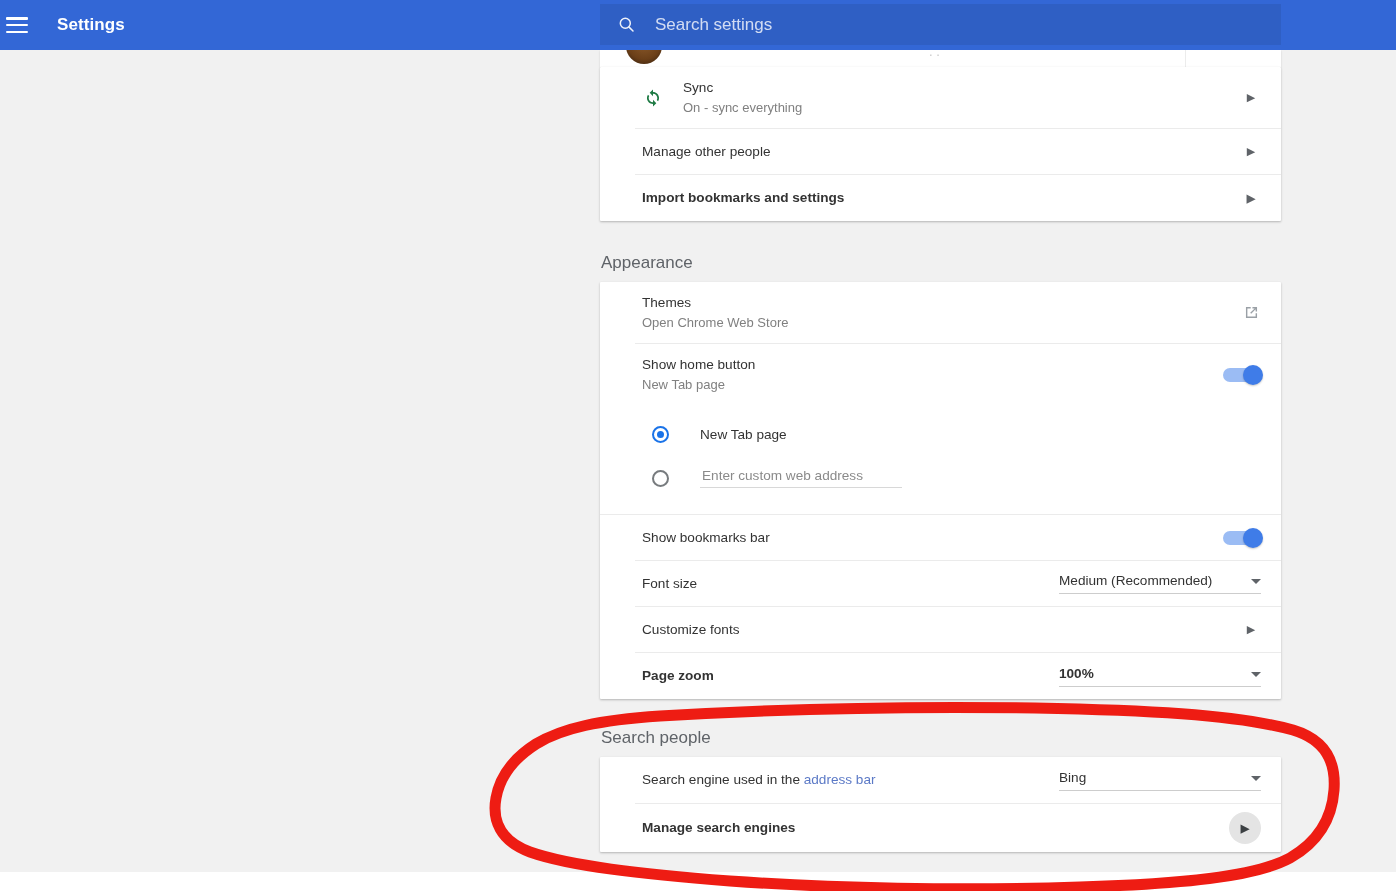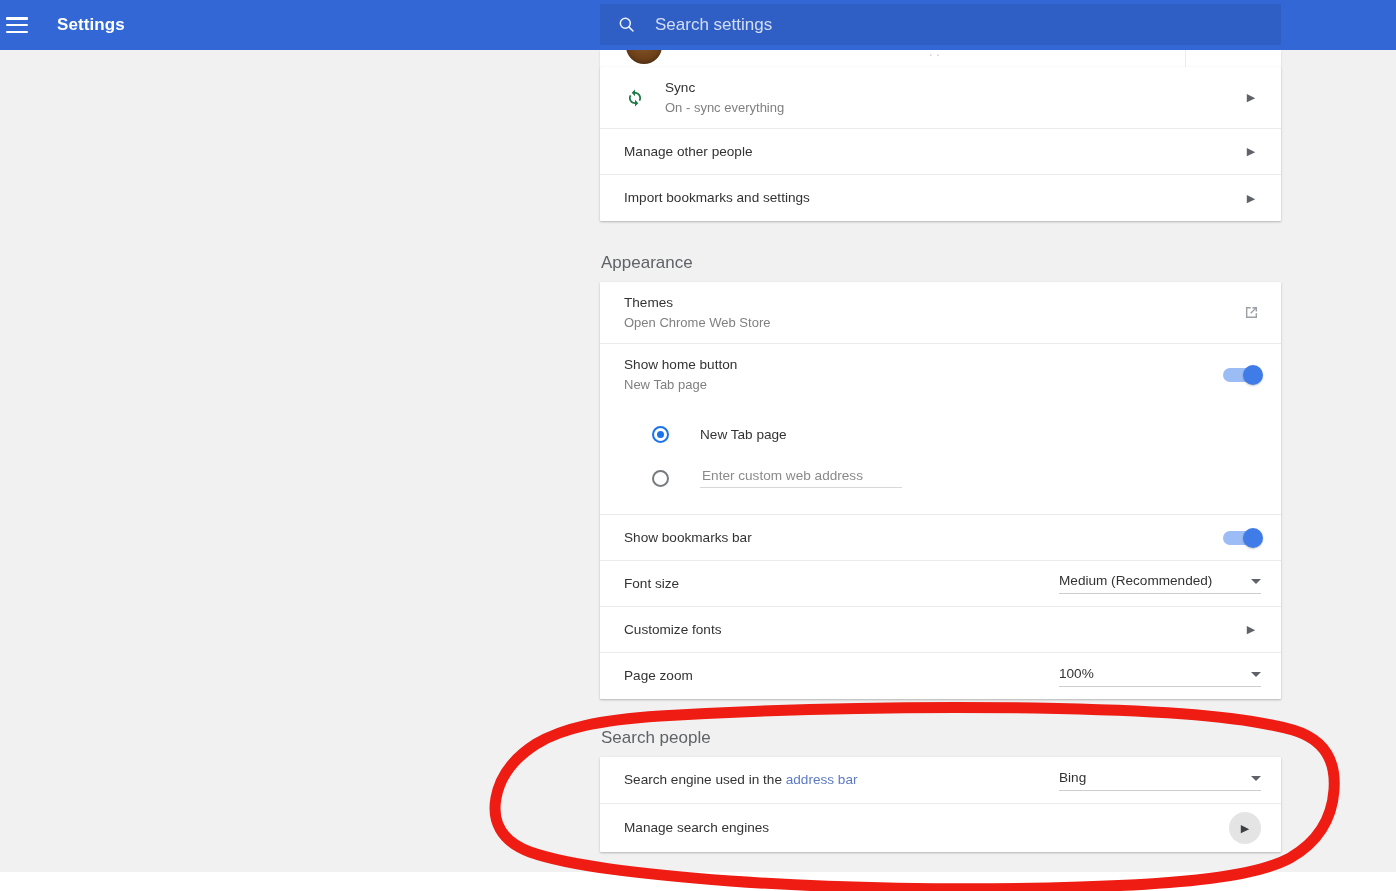--- a/index.html
+++ b/index.html
@@ -108,25 +108,26 @@
     position: absolute;
     left: 601px;
     font-size: 17px;
     color: #5f6368;
   }
 
   .row {
     position: relative;
     display: flex;
     align-items: center;
-    padding: 0 20px 0 24px;
+    padding: 0 20px 0 7px;
     min-height: 46px;
     border-bottom: 1px solid #ebebeb;
-  }
-  .row:last-child { border-bottom: none; }
+    margin-left: 35px;
+  }
+  .row:last-child { border-bottom: none; font-weight: bold; }
 
   .row-text { flex: 1 1 auto; min-width: 0; }
   .row-title {
     font-size: 13.6px;
     color: #333333;
     line-height: 18px;
   }
   .row-sub {
     font-size: 13px;
     color: #808080;

